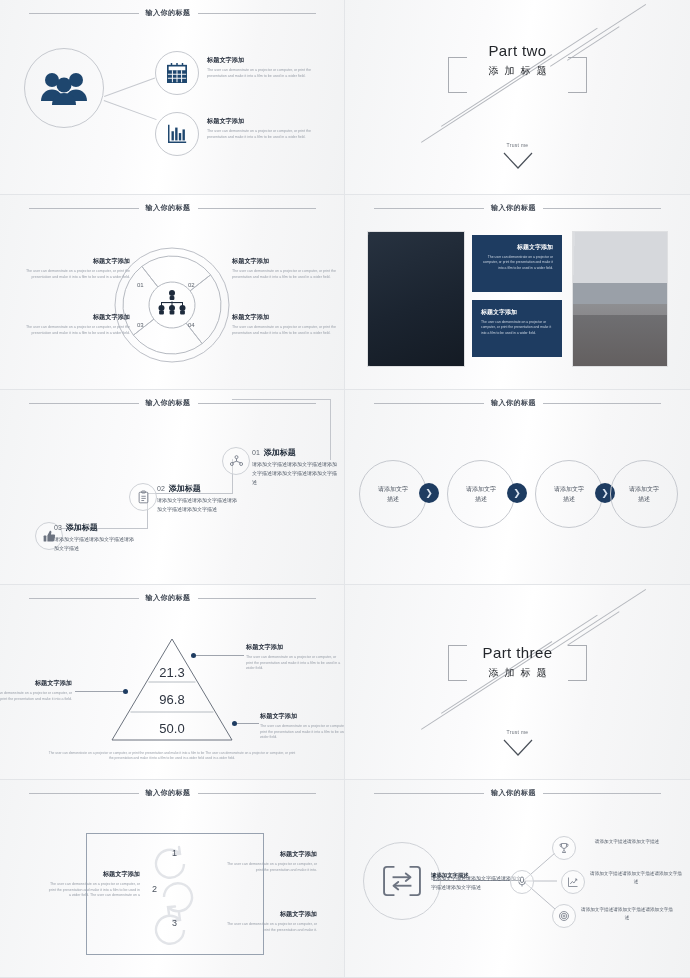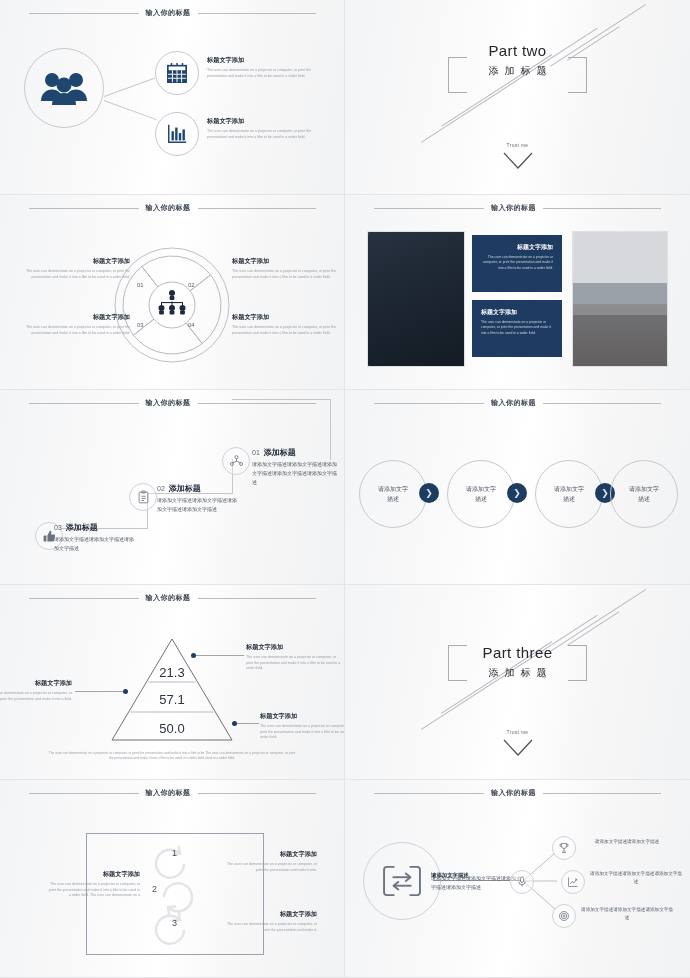--- a/index.html
+++ b/index.html
@@ -389,21 +389,21 @@
       <div class="ln r"></div>
     </div>
 
     <div class="pyr">
       <svg width="124" height="105" viewBox="0 0 124 105">
         <path d="M62 2 L122 103 L2 103 Z" fill="none" stroke="#5b636f" stroke-width="0.9"></path>
         <path d="M38.5 45h47" stroke="#9aa0aa" stroke-width="0.7"></path>
         <path d="M20.5 75h83" stroke="#9aa0aa" stroke-width="0.7"></path>
       </svg>
       <div class="pyr-v" style="top:28px;">21.3</div>
-      <div class="pyr-v" style="top:55px;">57.1</div>
+      <div class="pyr-v" style="top:55px;">96.8</div>
       <div class="pyr-v" style="top:84px;">50.0</div>
     </div>
 
     <div class="dotm" style="left:191px;top:68px;"></div>
     <div class="leadl" style="left:196px;top:70px;width:48px;"></div>
     <div class="p-txt" style="left:246px;top:58px;">
       <div class="ttl">标题文字添加</div>
       <div class="body" style="margin-top:3px">The user can demonstrate on a projector or computer, or print the presentation and make it into a film to be used in a wider field.</div>
     </div>
 

